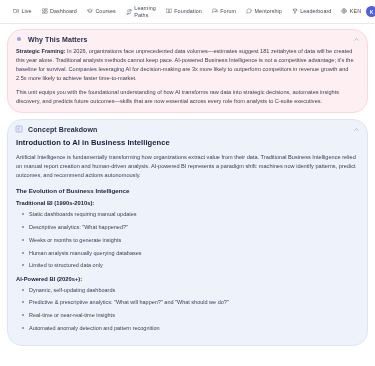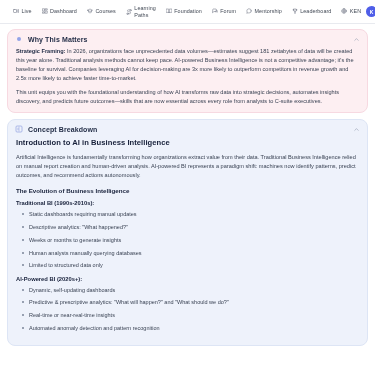--- a/index.html
+++ b/index.html
@@ -63,21 +63,21 @@
   }
 
   
   .page {
     padding: 5px 7px 0 7px;
     height: 342px;
     overflow: hidden;
   }
 
   .card {
-    border-radius: 8px;
+    border-radius: 15px;
     margin-bottom: 6px;
     overflow: hidden;
   }
   .card-why {
     background: #fdeff2;
     border: 1px solid #f7d9e1;
   }
   .card-concept {
     background: #eef2fb;
     border: 1px solid #dde5f5;

